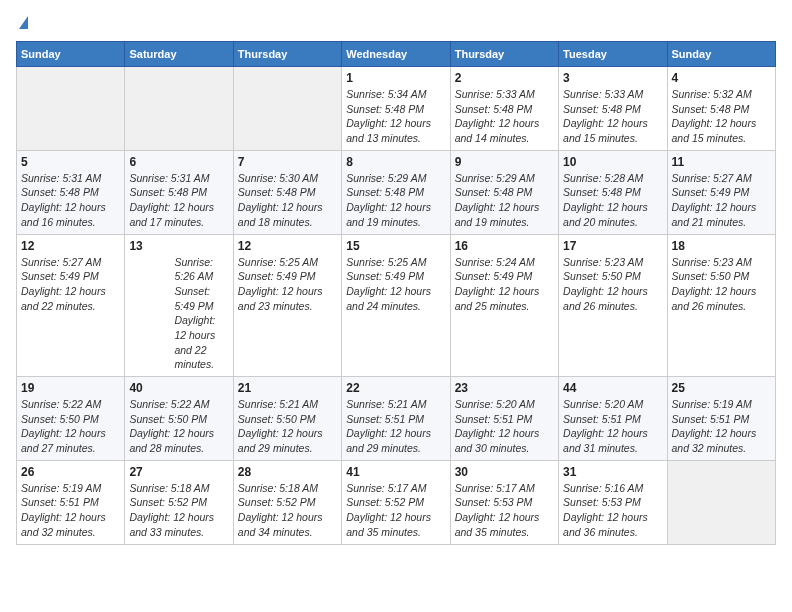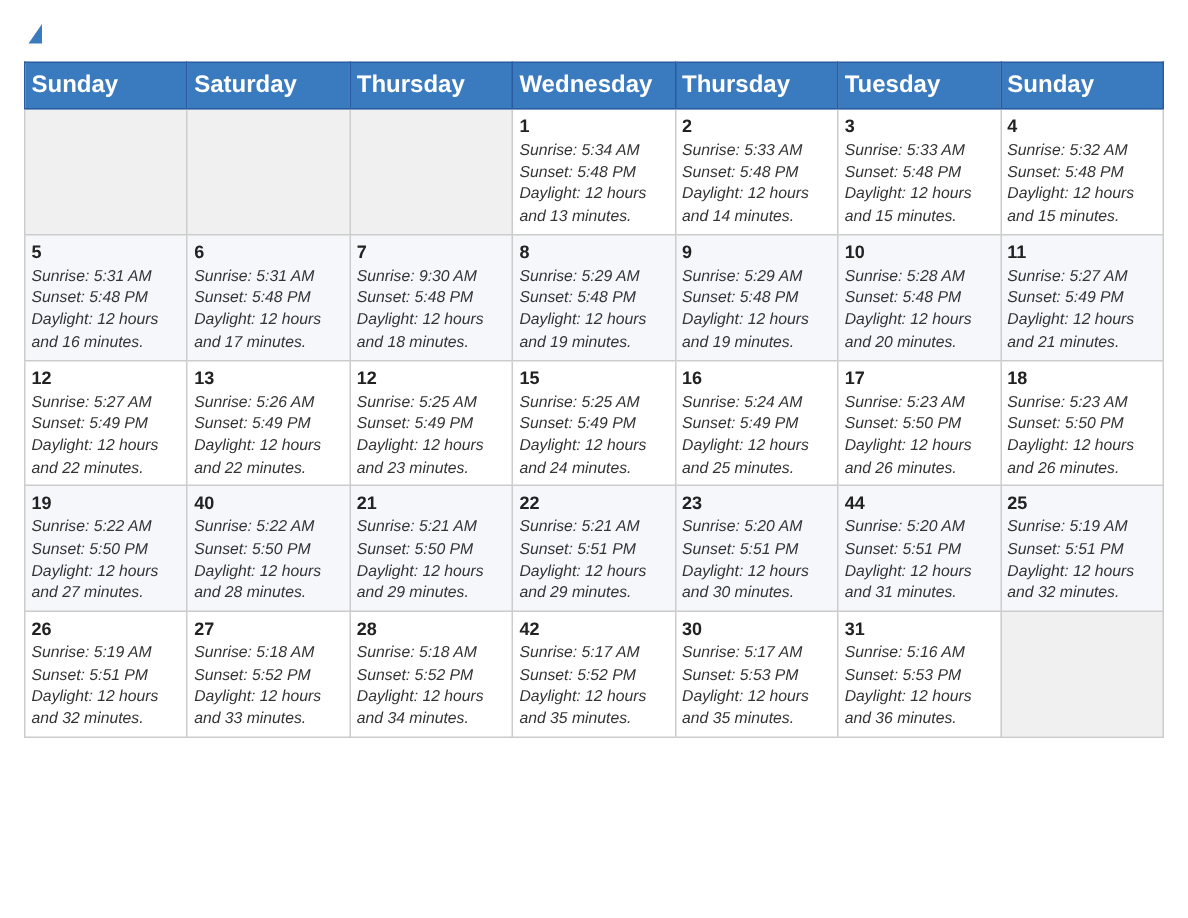--- a/index.html
+++ b/index.html
@@ -29,21 +29,21 @@
     .calendar {
       width: 100%;
       border-collapse: collapse;
       font-size: 11px;
     }
     .calendar th {
       background: #3a7abf;
       color: #fff;
       padding: 6px 4px;
       text-align: left;
-      font-size: 16px;
+      font-size: 11px;
       border: 1px solid #2a5a9f;
     }
     .calendar td {
       vertical-align: top;
       border: 1px solid #ccc;
       padding: 4px;
       width: calc(100% / 7);
       min-height: 80px;
       background: #fff;
     }
@@ -163,21 +163,21 @@
         </td>
         <td>
           <div class="day-num">6</div>
           <div class="day-info" style="white-space: pre-line;">Sunrise: 5:31 AM
 Sunset: 5:48 PM
 Daylight: 12 hours
 and 17 minutes.</div>
         </td>
         <td>
           <div class="day-num">7</div>
-          <div class="day-info" style="white-space: pre-line;">Sunrise: 9:30 AM
+          <div class="day-info" style="white-space: pre-line;">Sunrise: 5:30 AM
 Sunset: 5:48 PM
 Daylight: 12 hours
 and 18 minutes.</div>
         </td>
         <td>
           <div class="day-num">8</div>
           <div class="day-info" style="white-space: pre-line;">Sunrise: 5:29 AM
 Sunset: 5:48 PM
 Daylight: 12 hours
 and 19 minutes.</div>
@@ -207,21 +207,21 @@
       <tr>
         <td>
           <div class="day-num">12</div>
           <div class="day-info" style="white-space: pre-line;">Sunrise: 5:27 AM
 Sunset: 5:49 PM
 Daylight: 12 hours
 and 22 minutes.</div>
         </td>
         <td>
           <div class="day-num">13</div>
-          <div class="day-info" style="white-space: pre-line;">Sunrise: 5:26 AM
+          <div class="day-info" style="white-space: pre-line; margin-left: 45px;">Sunrise: 5:26 AM
 Sunset: 5:49 PM
 Daylight: 12 hours
 and 22 minutes.</div>
         </td>
         <td>
           <div class="day-num">12</div>
           <div class="day-info" style="white-space: pre-line;">Sunrise: 5:25 AM
 Sunset: 5:49 PM
 Daylight: 12 hours
 and 23 minutes.</div>
@@ -322,21 +322,21 @@
 and 33 minutes.</div>
         </td>
         <td>
           <div class="day-num">28</div>
           <div class="day-info" style="white-space: pre-line;">Sunrise: 5:18 AM
 Sunset: 5:52 PM
 Daylight: 12 hours
 and 34 minutes.</div>
         </td>
         <td>
-          <div class="day-num">42</div>
+          <div class="day-num">41</div>
           <div class="day-info" style="white-space: pre-line;">Sunrise: 5:17 AM
 Sunset: 5:52 PM
 Daylight: 12 hours
 and 35 minutes.</div>
         </td>
         <td>
           <div class="day-num">30</div>
           <div class="day-info" style="white-space: pre-line;">Sunrise: 5:17 AM
 Sunset: 5:53 PM
 Daylight: 12 hours

